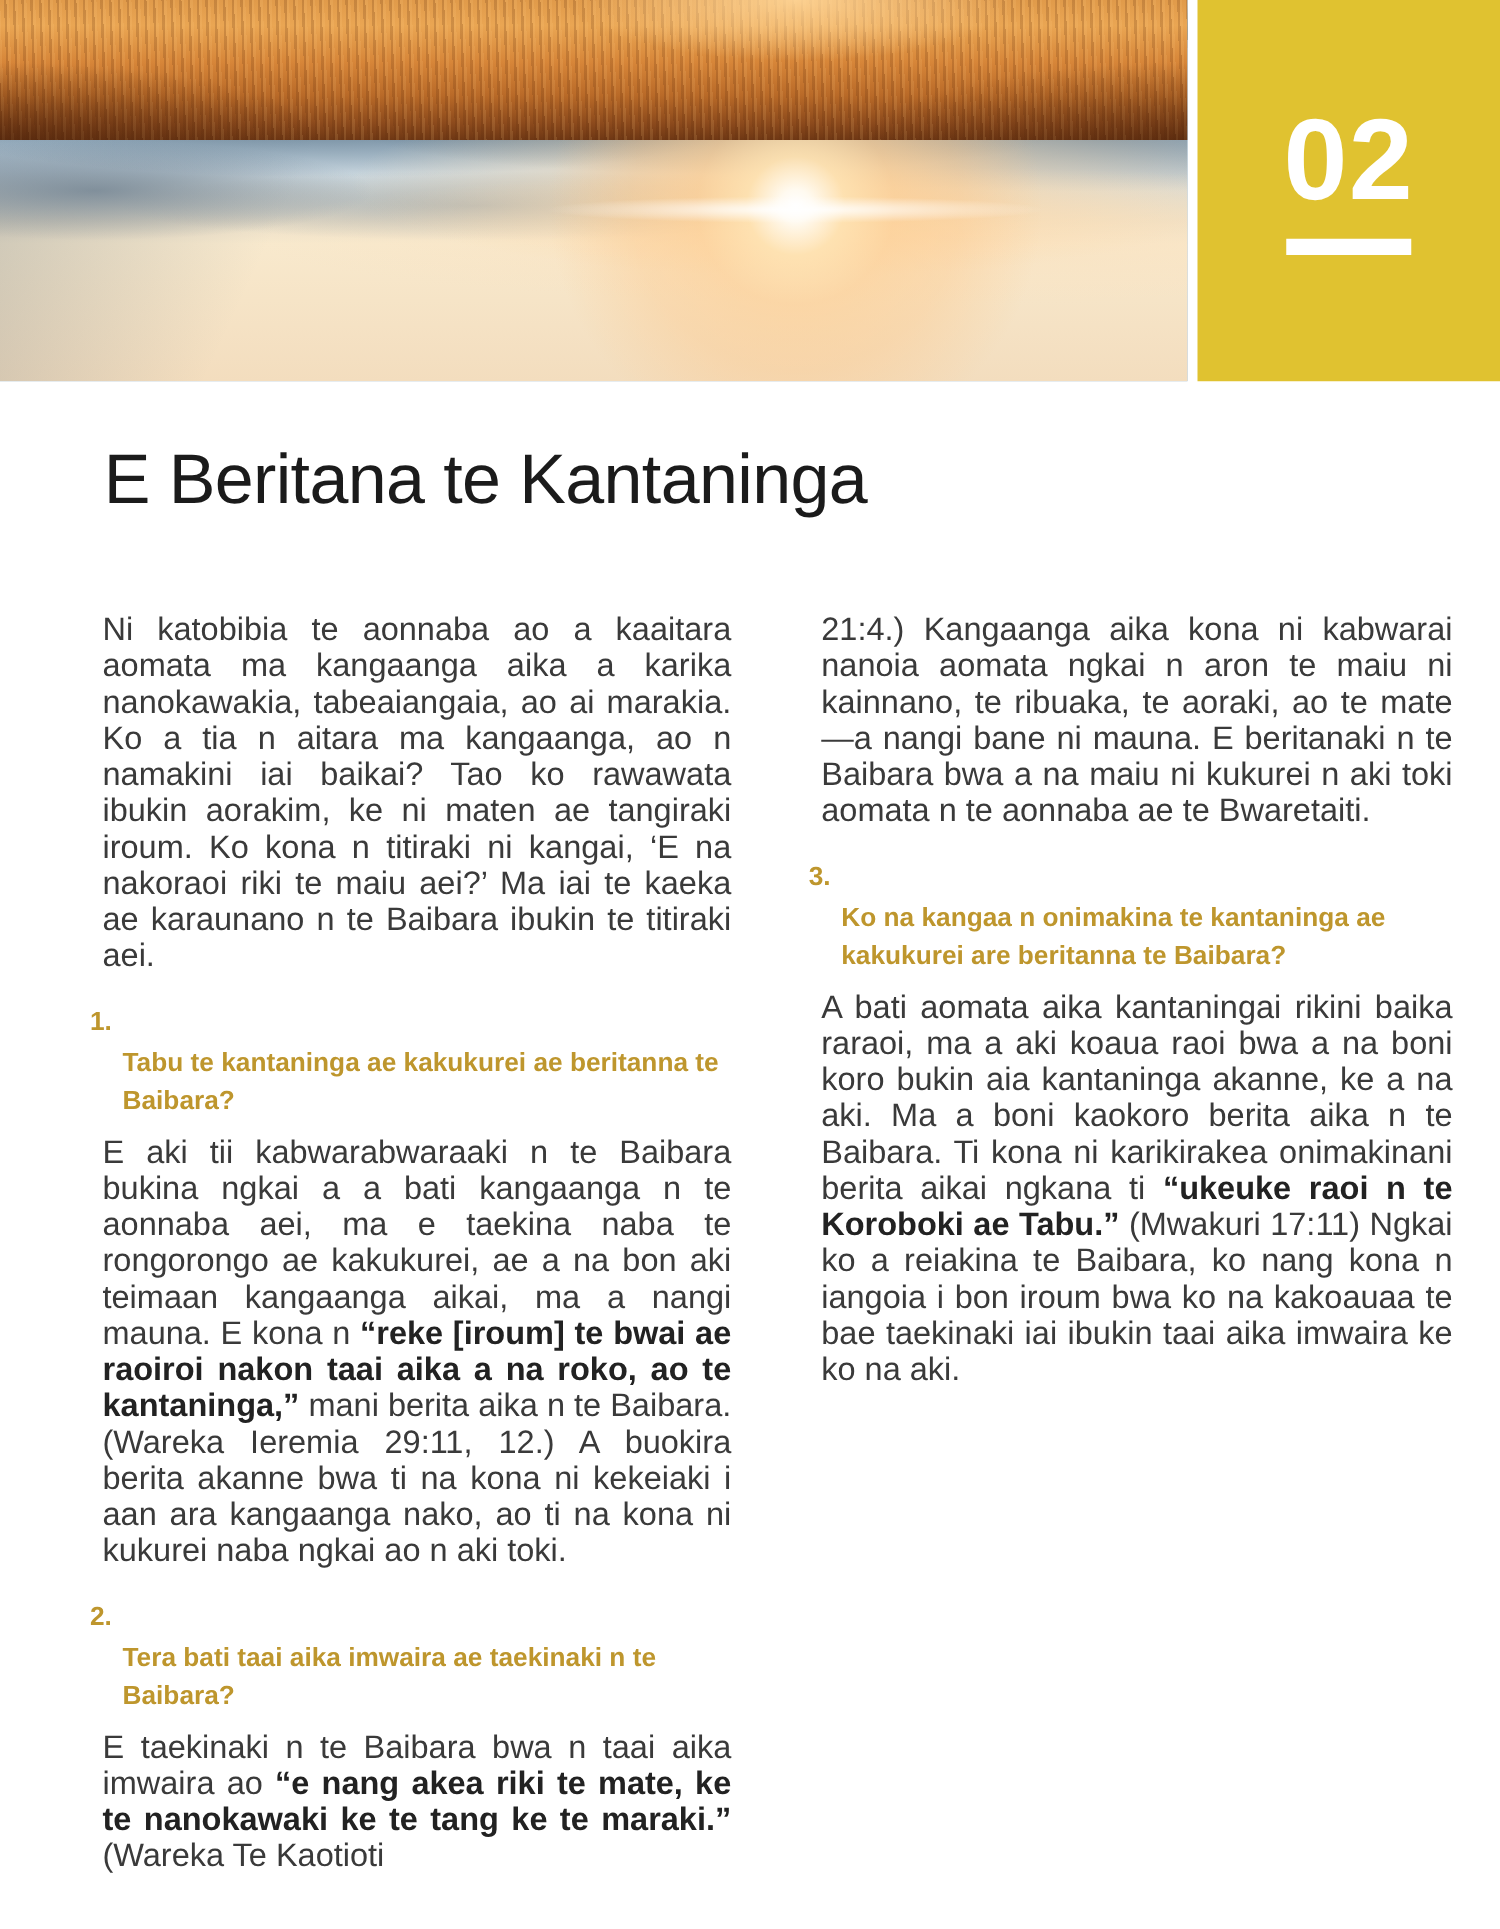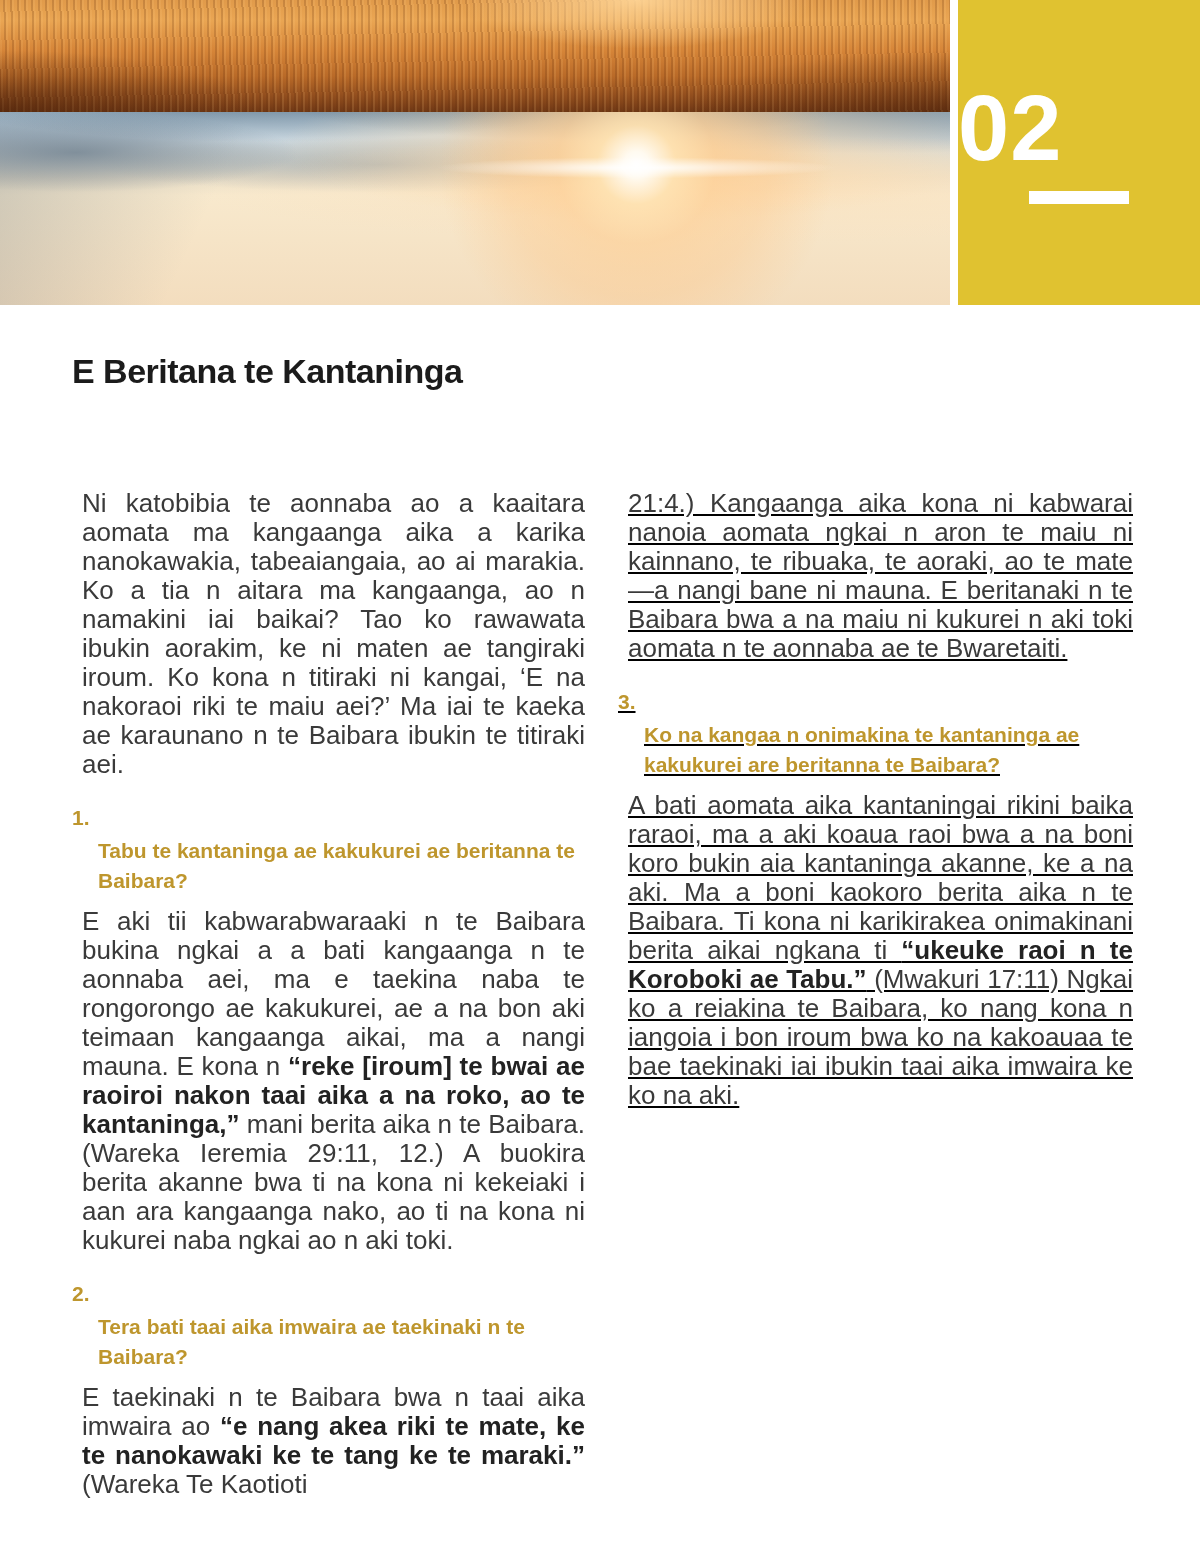--- a/index.html
+++ b/index.html
@@ -71,52 +71,52 @@
         rgba(0,0,0,0) 4px, rgba(0,0,0,0) 7px),
       linear-gradient(180deg, #e09a4a 0%, #eaa653 18%, #d68538 45%,
         #b96a28 68%, #8c4a1c 88%, #6e3714 100%);
   }
 
   
   .number-block {
     position: absolute; left: 958px; top: 0;
     width: 242px; height: 305px;
     background: var(--accent, #e0c230);
-    text-align: left;
+    text-align: center;
   }
   .lesson-number {
     margin-top: 82px;
     color: #ffffff;
     font-size: 92px;
     line-height: 1;
     font-weight: bold;
     letter-spacing: 1px;
   }
   .lesson-underline {
     width: 100px; height: 13px;
     margin: 17px auto 0 auto;
     background: #ffffff;
   }
 
   
   .page-title {
     position: absolute; left: 72px; top: 344px;
-    margin: 0;
+    margin: 11px;
     width: 1060px;
-    font-size: 34px;
+    font-size: 56px;
     line-height: 55px;
-    font-weight: bold;
+    font-weight: normal;
     letter-spacing: -0.5px;
     color: #1b1b1b;
   }
 
   
   .col { position: absolute; top: 489px; }
   .col-left  { left: 72px;  width: 513px; }
-  .col-right { left: 618px; width: 515px; text-decoration: underline; }
+  .col-right { left: 647px; width: 515px; }
 
   .body-par {
     margin: 0 0 0 10px;
     font-size: 26px;
     line-height: 29px;
     color: #3a3a3a;
     text-align: justify;
   }
   .body-par b { color: #222222; }
 

